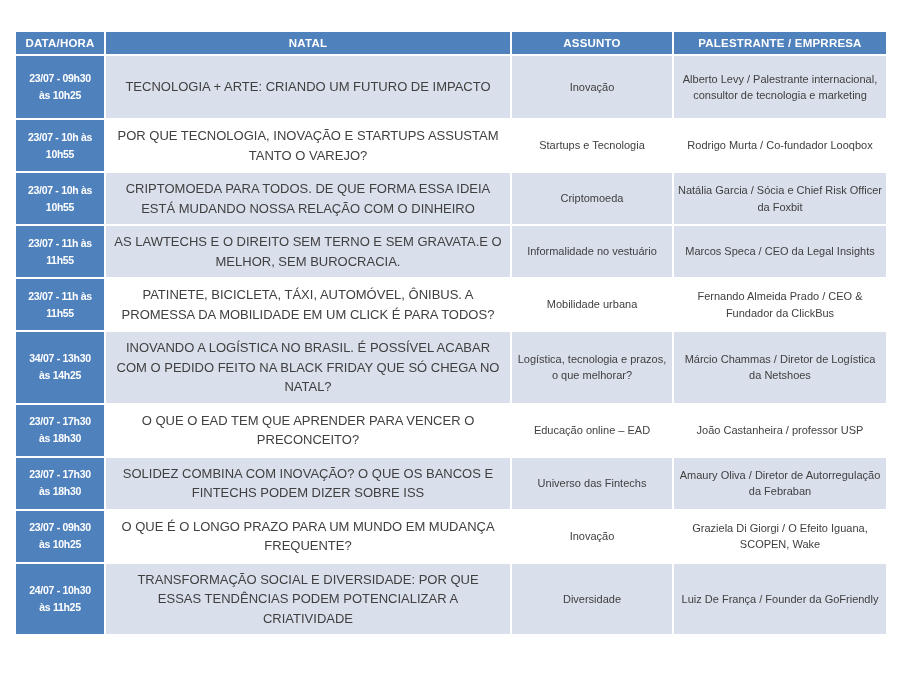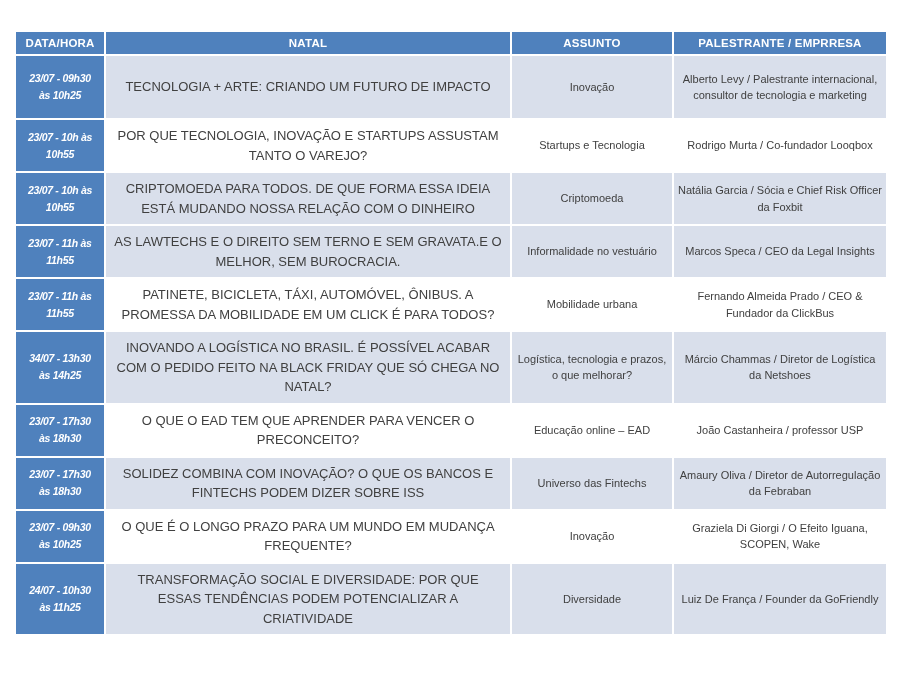--- a/index.html
+++ b/index.html
@@ -33,21 +33,20 @@
   }
   td.cell-date {
     background: var(--blue, #4f81bd);
     color: var(--headtext, #ffffff);
     font-weight: bold;
     font-size: 10.5px;
     letter-spacing: -0.3px;
     line-height: 1.6;
     padding: 6px 2px;
     white-space: pre-line;
-    font-style: italic;
   }
   td.cell-tema {
     font-size: 13px;
     color: var(--text, #404040);
     line-height: 1.5;
     padding: 6px 8px;
   }
   td.cell-assunto, td.cell-palestrante {
     font-size: 11px;
     color: var(--text, #404040);

